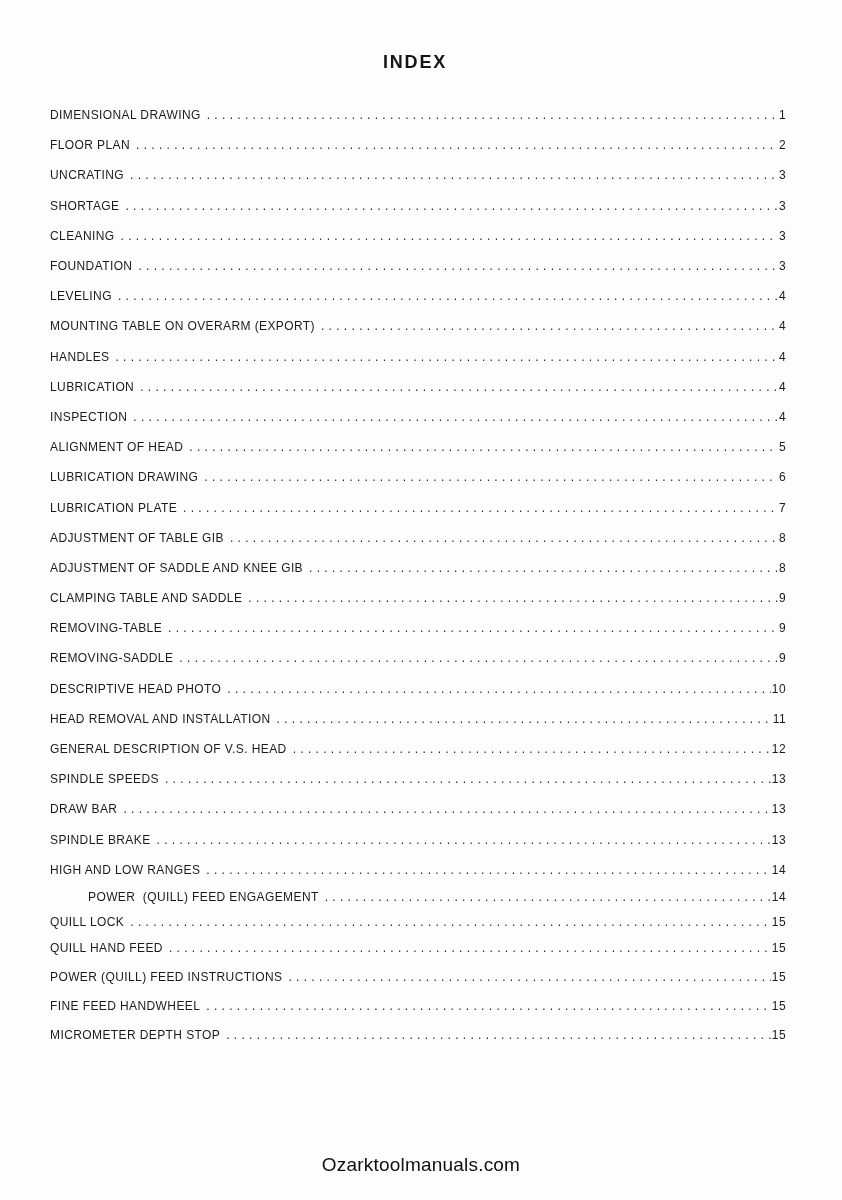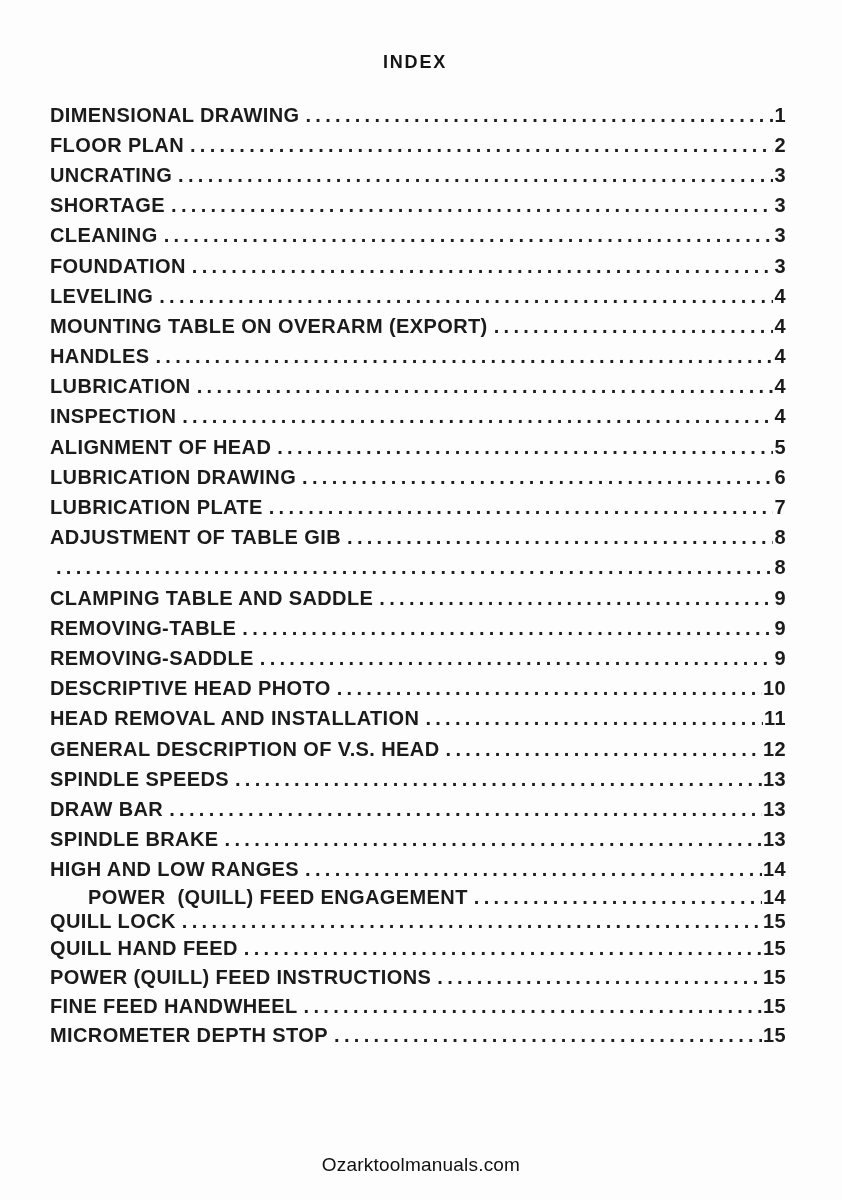--- a/index.html
+++ b/index.html
@@ -30,23 +30,22 @@
   .toc-list {
     position: absolute;
     top: 100px;
     left: 50px;
     right: 56px;
   }
   .toc-row {
     display: flex;
     align-items: center;
     height: 30.2px;
-    font-size: 20px;
+    font-size: 12px;
     letter-spacing: 0.4px;
-    font-weight: bold;
   }
   
   .toc-row:nth-child(27) { height: 25px; margin-left: 38px; }
   .toc-row:nth-child(28) { height: 24px; justify-content: center; }
   .toc-row:nth-child(n+29) { height: 29px; }
 
   .toc-title {
     white-space: pre; 
     flex: 0 0 auto;
   }
@@ -170,20 +169,21 @@
     <span class="toc-page">7</span>
   </div>
 
   <div class="toc-row">
     <span class="toc-title">ADJUSTMENT OF TABLE GIB</span>
     <span class="toc-leader"></span>
     <span class="toc-page">8</span>
   </div>
 
   <div class="toc-row">
+    <span class="toc-title">ADJUSTMENT OF SADDLE AND KNEE GIB</span>
     <span class="toc-leader"></span>
     <span class="toc-page">8</span>
   </div>
 
   <div class="toc-row">
     <span class="toc-title">CLAMPING TABLE AND SADDLE</span>
     <span class="toc-leader"></span>
     <span class="toc-page">9</span>
   </div>
 

